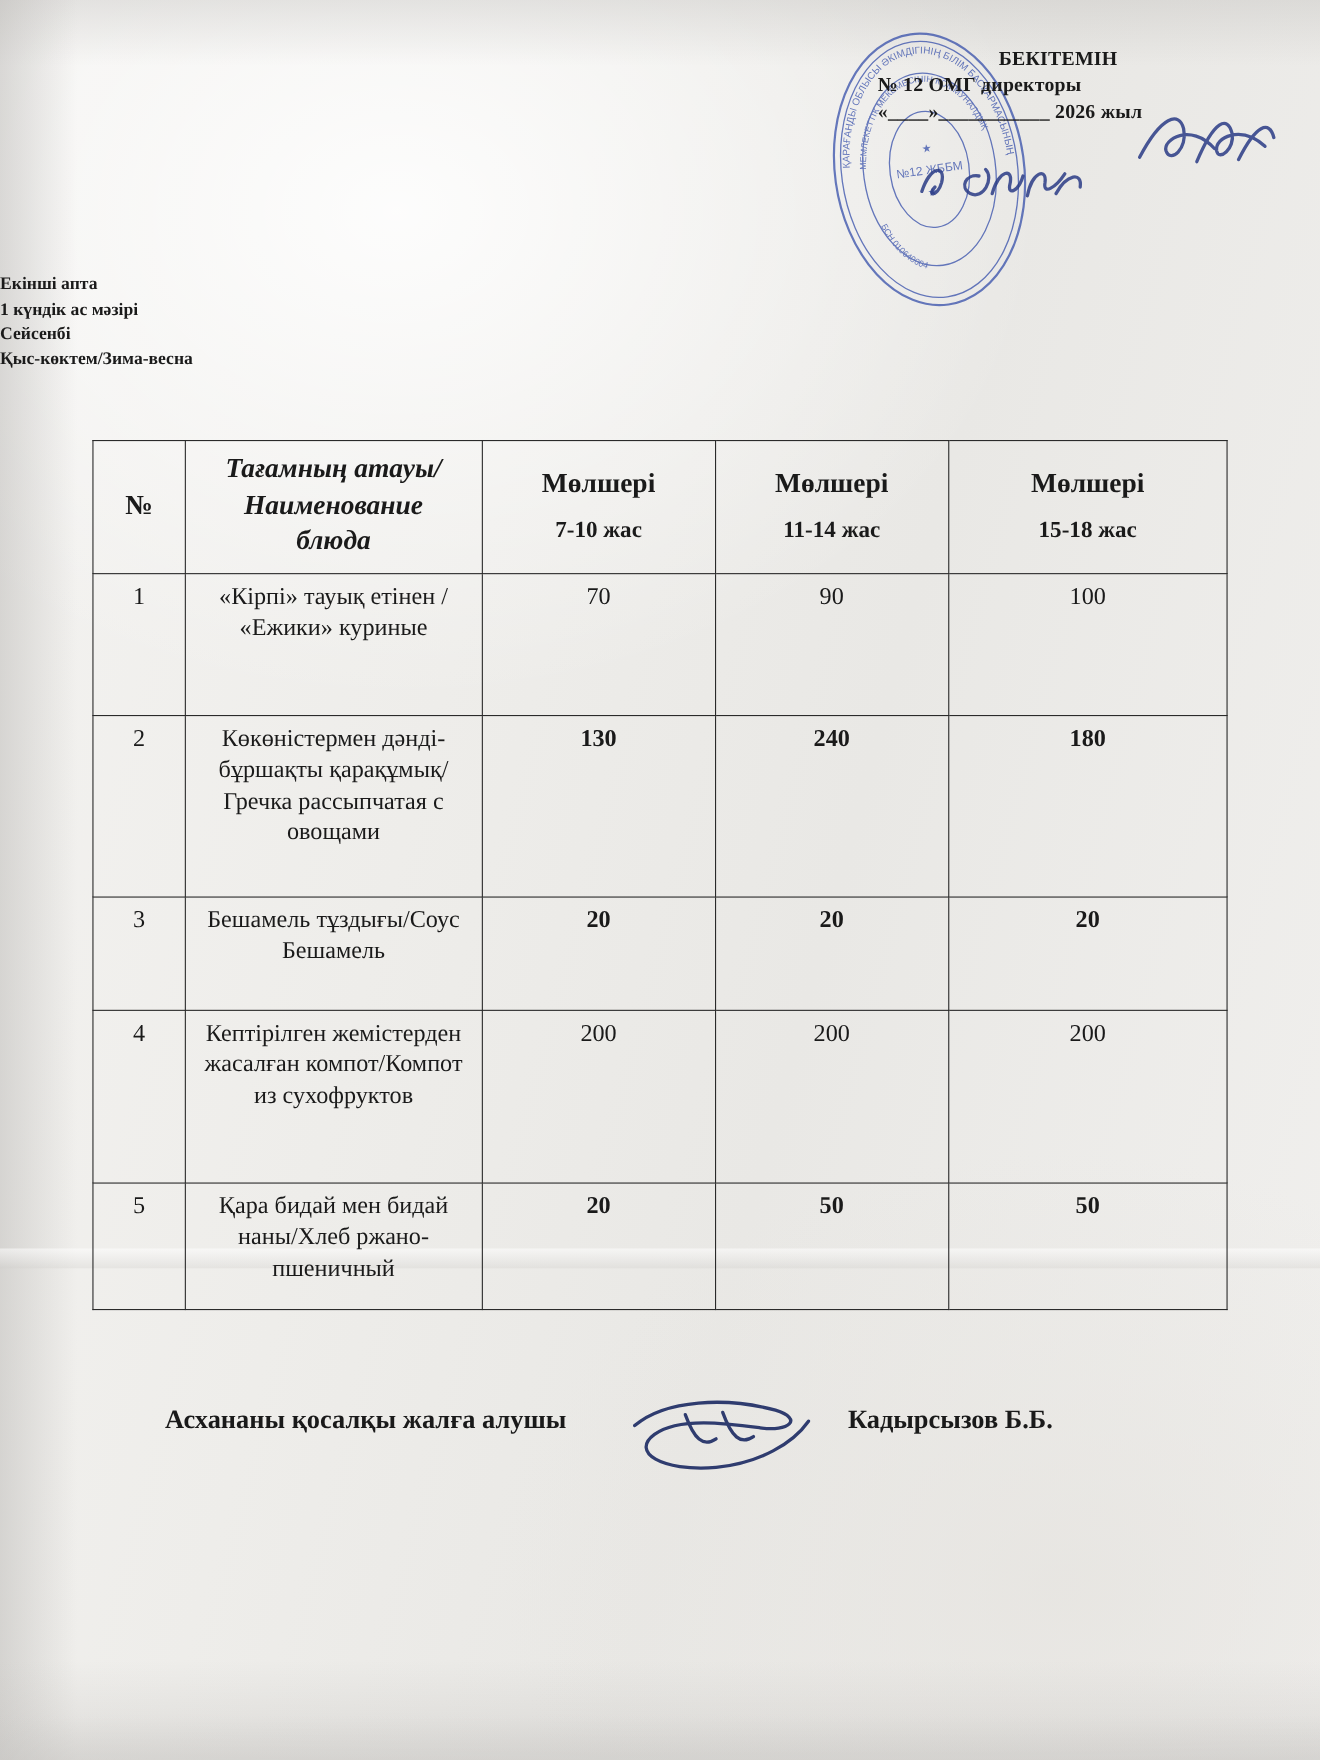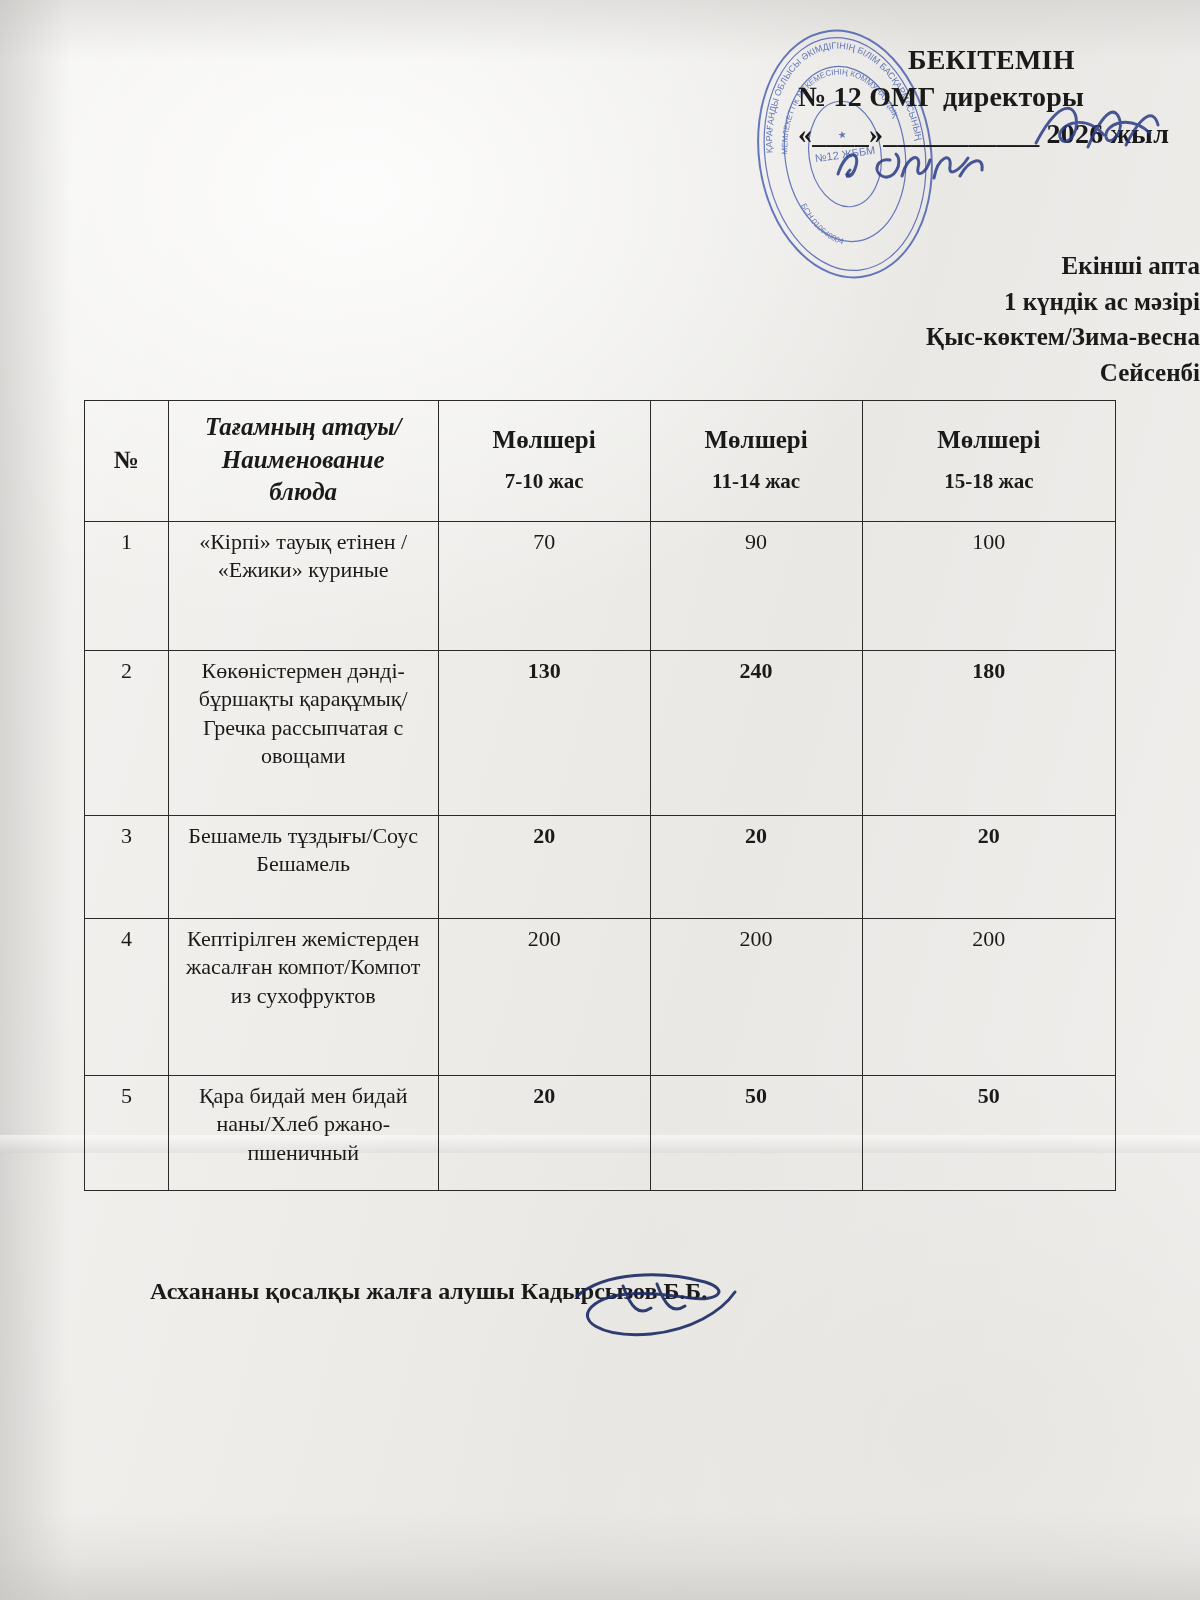--- a/index.html
+++ b/index.html
@@ -44,21 +44,21 @@
   }
 
   
   .approval {
     position: absolute;
     top: 42px;
     right: 72px;
     width: 330px;
     text-align: left;
     font-weight: bold;
-    font-size: 28px;
+    font-size: 18px;
     line-height: 1.32;
     letter-spacing: 0.2px;
     z-index: 4;
   }
   .approval .line1 { padding-left: 110px; }
   .approval .line4 { white-space: nowrap; }
 
   
   .stamp {
     position: absolute;
@@ -99,23 +99,23 @@
     z-index: 5;
     opacity: 0.9;
   }
 
   
   .title-block {
     position: absolute;
     top: 248px;
     left: 0;
     width: 100%;
-    text-align: right;
-    font-weight: bold;
-    font-size: 25px;
+    text-align: left;
+    font-weight: bold;
+    font-size: 16px;
     line-height: 1.42;
     z-index: 2;
   }
 
   
   table.menu {
     position: absolute;
     top: 400px;
     left: 84px;
     width: 1032px;
@@ -176,20 +176,21 @@
     top: 1278px;
     left: 150px;
     width: 900px;
     font-size: 24px;
     font-weight: bold;
     z-index: 2;
   }
   .footer .lessee { display: inline-block; }
   .footer .signer {
     display: inline-block;
+    margin-left: 250px;
   }
 
   
   .crease1 {
     position: absolute; left: 0; right: 0; top: 1135px; height: 18px;
     background: linear-gradient(180deg, rgba(255,255,255,0.55), rgba(205,203,200,0.30));
     pointer-events: none;
   }
   .crease2 {
     position: absolute; left: 0; right: 0; top: 1560px; height: 40px;
@@ -259,22 +260,22 @@
       <path d="M72 36 C 78 14, 92 12, 88 28 C 86 38, 96 34, 100 20"></path>
       <path d="M104 38 C 108 16, 122 12, 120 26 C 118 38, 130 30, 138 18"></path>
       <path d="M130 36 C 140 18, 154 16, 152 30"></path>
     </g>
   </svg>
 </div>
 
 <div class="title-block">
   <div>Екінші апта</div>
   <div>1 күндік ас мәзірі</div>
+  <div>Сейсенбі</div>
   <div>Қыс-көктем/Зима-весна</div>
-  <div>Сейсенбі</div>
 </div>
 
 <table class="menu">
   <thead>
     <tr>
       <th class="col-no">№</th>
       <th class="col-name">
         <div>Тағамның атауы/</div>
         <div>Наименование</div>
         <div>блюда</div>

